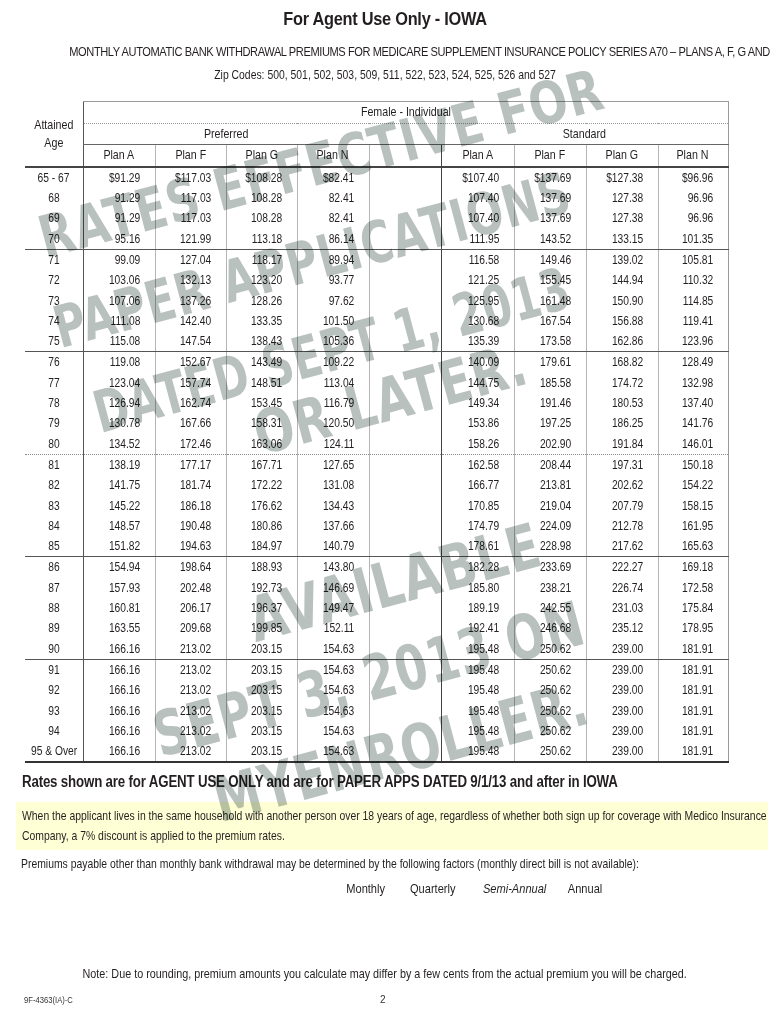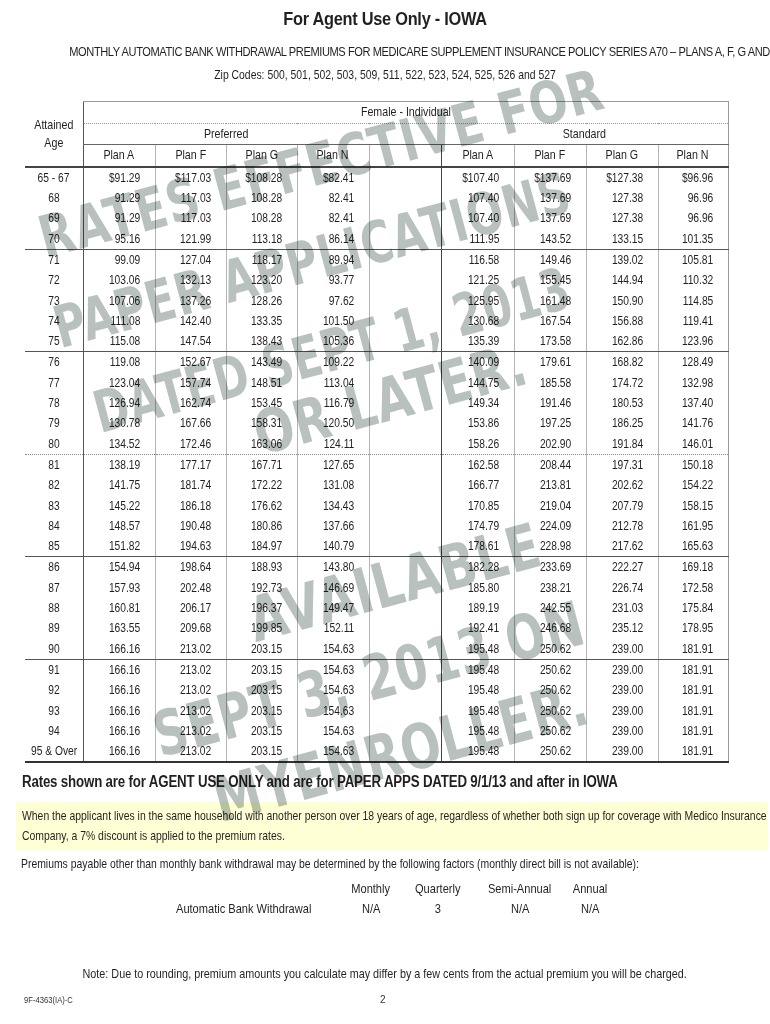--- a/index.html
+++ b/index.html
@@ -38,21 +38,21 @@
     .discount-box { position: absolute; top: 802px; left: 16px; width: 752px; height: 48px; background: #ffffd6; padding: 4px 6px; font-size: 13px; line-height: 20px; }
     .discount-box span { display: block; transform: scaleX(0.8); transform-origin: left; white-space: nowrap; }
 
     .factors-intro { position: absolute; top: 856px; left: 21px; font-size: 13px; transform: scaleX(0.8); transform-origin: left; white-space: nowrap; }
     table.factors { position: absolute; top: 879px; left: 176px; border-collapse: collapse; font-size: 13.5px; }
     table.factors td { height: 19.5px; padding: 0; white-space: nowrap; }
     table.factors td.lbl { width: 160px; text-align: left; }
     table.factors td.c { text-align: center; }
     table.factors td.c1 { width: 60px; margin-top: 48px; }
     table.factors td.c2 { width: 74px; }
-    table.factors td.c3 { width: 90px; }
+    table.factors td.c3 { width: 90px; font-style: italic; }
     table.factors td.c4 { width: 50px; }
     .sq { display: inline-block; transform: scaleX(0.82); transform-origin: left; }
     .sqc { display: inline-block; transform: scaleX(0.82); }
 
     .rounding-note { position: absolute; top: 966px; left: 0; width: 770px; text-align: center; font-size: 13.5px; }
     .rounding-note span { display: inline-block; transform: scaleX(0.8); white-space: nowrap; }
     .form-no { position: absolute; top: 995px; left: 24px; font-size: 9px; color: #333; transform: scaleX(0.85); transform-origin: left; }
     .page-no { position: absolute; top: 994px; left: 380px; font-size: 10px; color: #333; }
 
     .watermark { position: absolute; left: 0; top: 0; width: 770px; height: 1024px; pointer-events: none; overflow: hidden; }
@@ -465,27 +465,20 @@
 
 <table class="factors">
   <tbody>
       <tr>
     <td class="lbl"></td>
     <td class="c c1"><span class="sqc">Monthly</span></td>
     <td class="c c2"><span class="sqc">Quarterly</span></td>
     <td class="c c3"><span class="sqc">Semi-Annual</span></td>
     <td class="c c4"><span class="sqc">Annual</span></td>
   </tr>
-  <tr>
-    <td class="lbl"><span class="sq">Automatic Bank Withdrawal</span></td>
-    <td class="c c1"><span class="sqc">N/A</span></td>
-    <td class="c c2"><span class="sqc">3</span></td>
-    <td class="c c3"><span class="sqc">N/A</span></td>
-    <td class="c c4"><span class="sqc">N/A</span></td>
-  </tr>
 </tbody>
   </table>
 
 <div class="rounding-note"><span>Note: Due to rounding, premium amounts you calculate may differ by a few cents from the actual premium you will be charged.</span></div>
 <div class="form-no">9F-4363(IA)-C</div>
 <div class="page-no">2</div>
 
 <div class="watermark">
   <div class="wm-line" style="left:40px;top:205px;font-size:58px;transform:rotate(-15deg) scaleX(0.78);">RATES EFFECTIVE FOR</div>
   <div class="wm-line" style="left:55px;top:295px;font-size:58px;transform:rotate(-15deg) scaleX(0.74);">PAPER APPLICATIONS</div>

